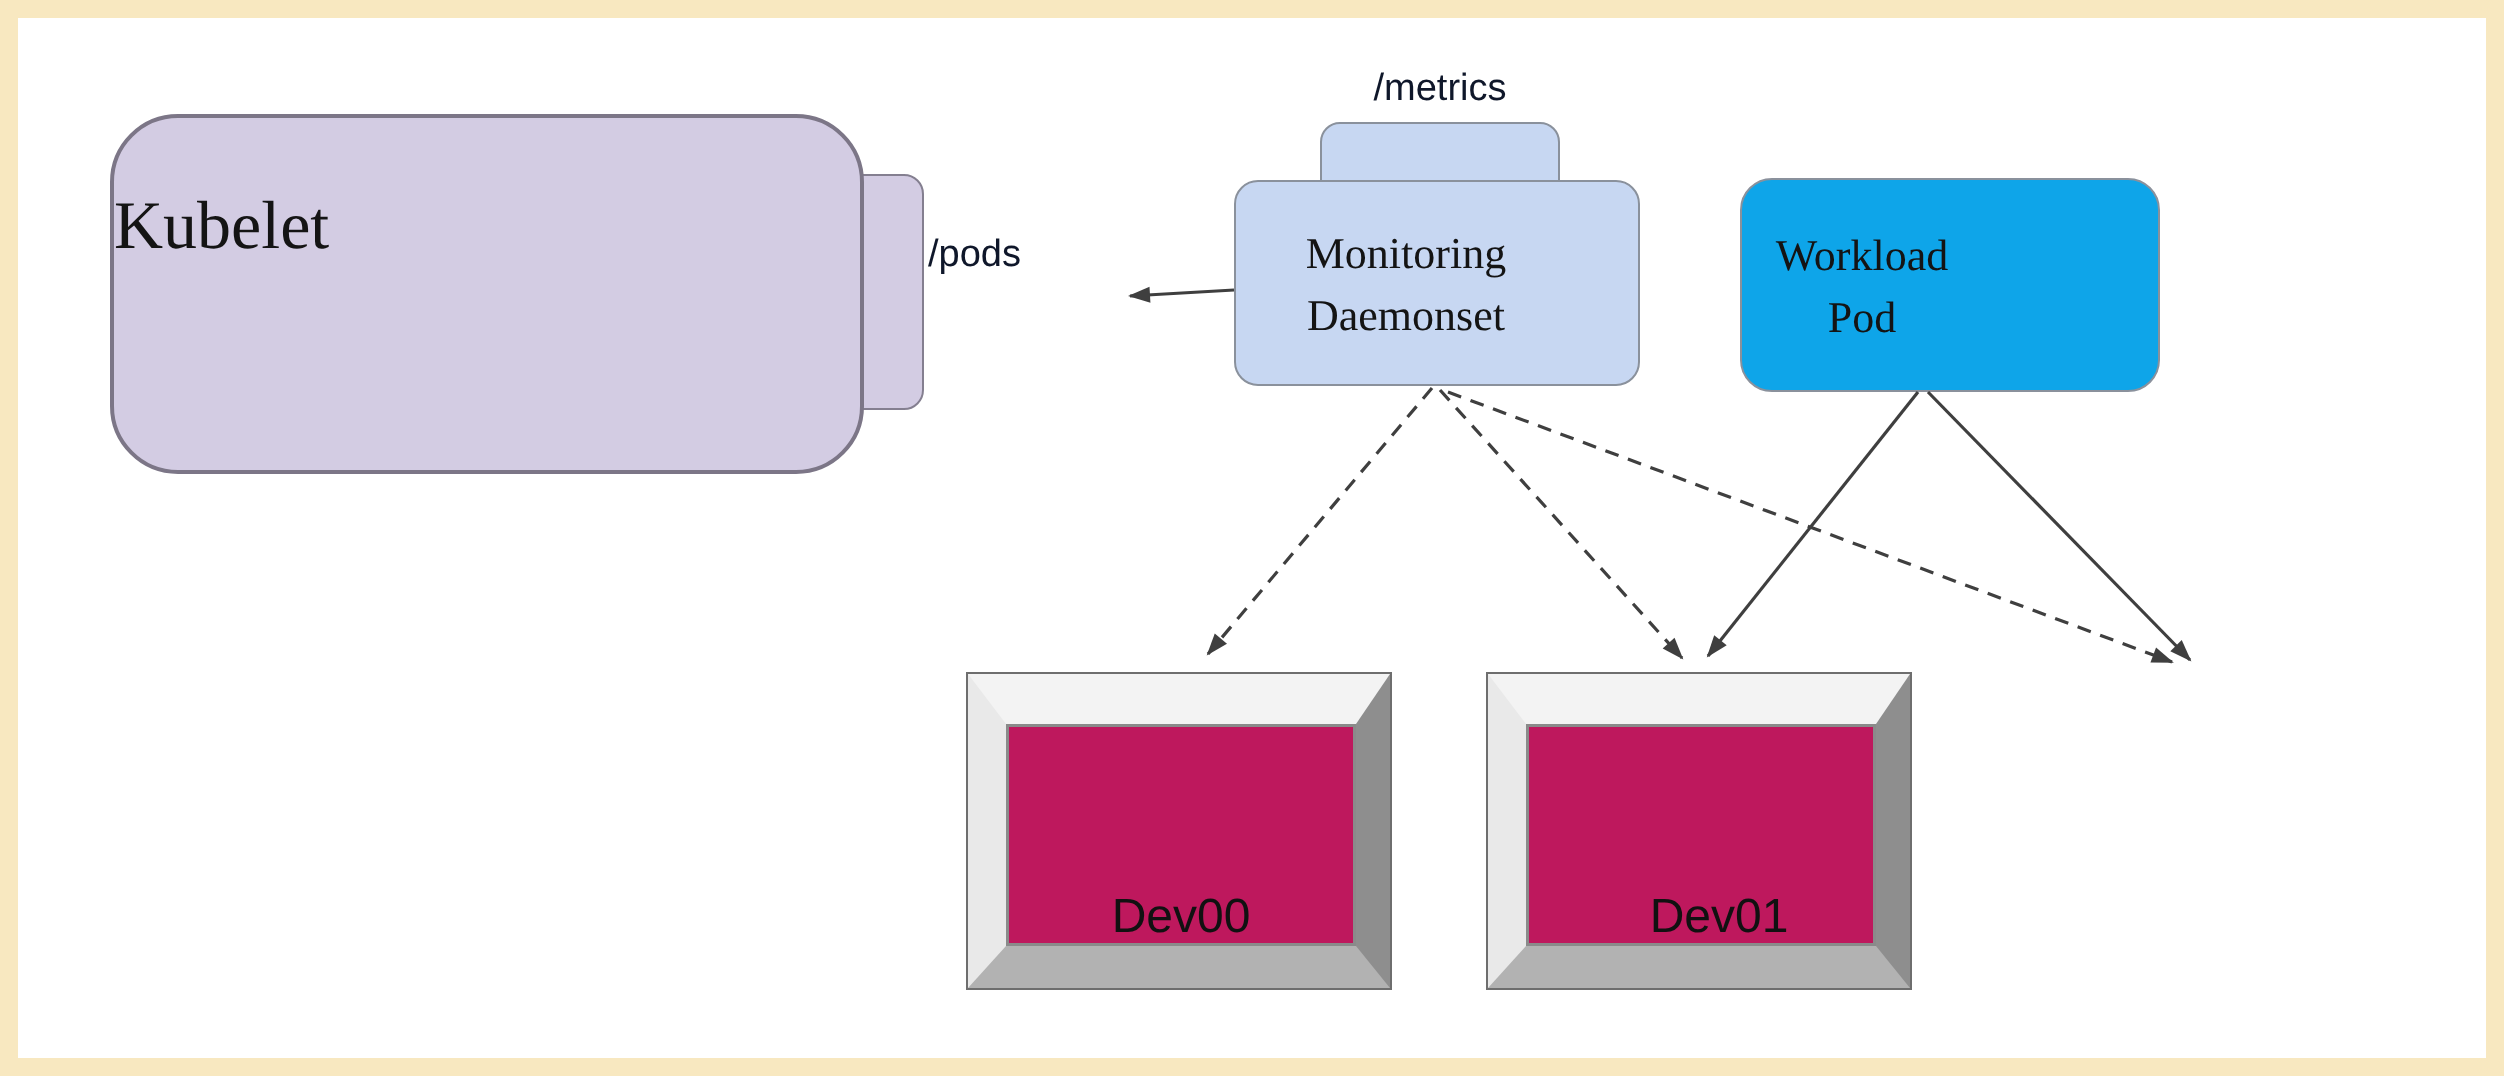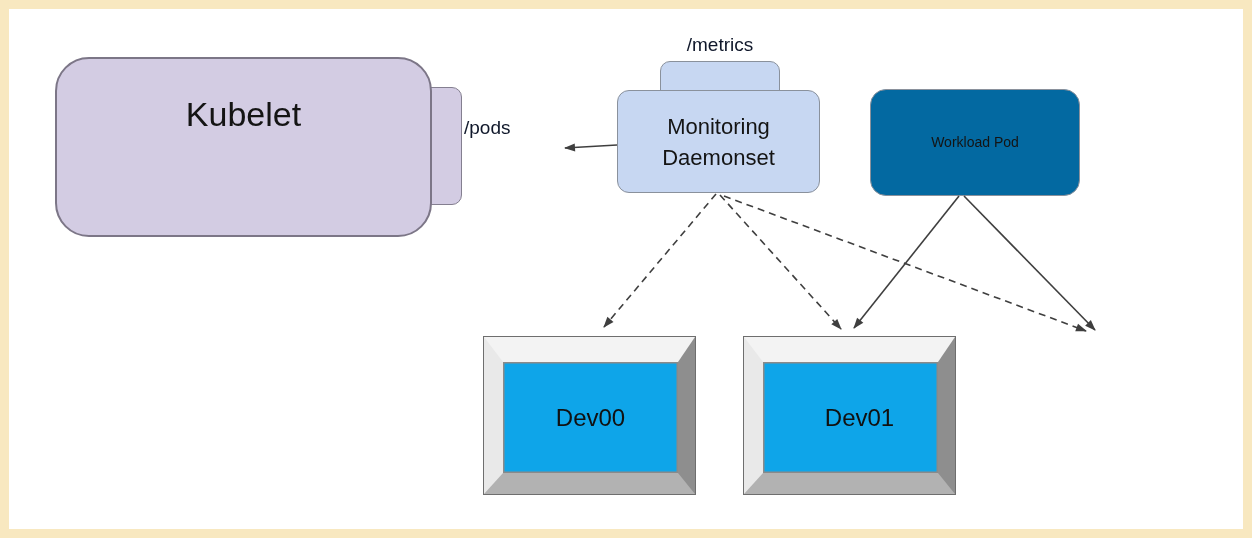--- a/index.html
+++ b/index.html
@@ -10,23 +10,24 @@
     width:1252px; height:538px;
     background:#ffffff;
     border:9px solid #f8e8c0;
     font-family:"Liberation Sans", sans-serif;
     overflow:hidden;
   }
 
   
   .node {
     position:absolute;
-    display:flex; align-items:center; justify-content:center;
+    display:flex; align-items:center; justify-content:flex-start;
     text-align:center;
     color:#141414;
+    font-family:Liberation Serif, serif;
   }
 
   .kubelet-back {
     left:399px; top:78px; width:54px; height:118px;
     background:#d3cce3;
     border:1.5px solid #847f90;
     border-radius:10px;
   }
   .kubelet-main {
     left:46px; top:48px; width:377px; height:180px;
@@ -48,48 +49,48 @@
     left:608px; top:81px; width:203px; height:103px;
     background:#c7d7f2;
     border:1.5px solid #8a919c;
     border-radius:12px;
     font-size:22px; line-height:31px;
   }
   .monitoring-main .wrap { display:inline-block; max-width:170px; }
 
   .workload-main {
     left:861px; top:80px; width:210px; height:107px;
-    background:#0369a1;
+    background:#0ea5e9;
     border:1.5px solid #8a919c;
     border-radius:16px;
-    font-size:14px; line-height:31px;
+    font-size:22px; line-height:31px;
   }
   .workload-main .wrap { display:inline-block; max-width:120px; }
 
   
   .ep-label {
     position:absolute;
     font-size:19px;
     color:#0f172a;
     white-space:nowrap;
   }
   .metrics-label { left:631px; top:25px; width:160px; text-align:center; }
   .pods-label   { left:455px; top:108px; }
 
   
   .dev {
     position:absolute;
     top:328px; width:211px; height:157px;
     border-style:solid;
     border-width:25px 17px 21px 19px;
     border-color:#f3f3f3 #8e8e8e #b2b2b2 #e9e9e9;
-    background:#0ea5e9;
+    background:#be185d;
     outline:1.5px solid #6e6e6e;
     box-shadow:inset 0 0 0 1.5px #8a8a8a;
-    display:flex; align-items:center; justify-content:center;
+    display:flex; align-items:flex-end; justify-content:center;
     font-size:24px; color:#111;
   }
   .dev00 { left:475px; }
   .dev01 { left:735px;padding-left:18px; }
   .dev02 { left:993px; }
 
   
   svg.edges {
     position:absolute; left:0; top:0;
     width:1234px; height:520px;

